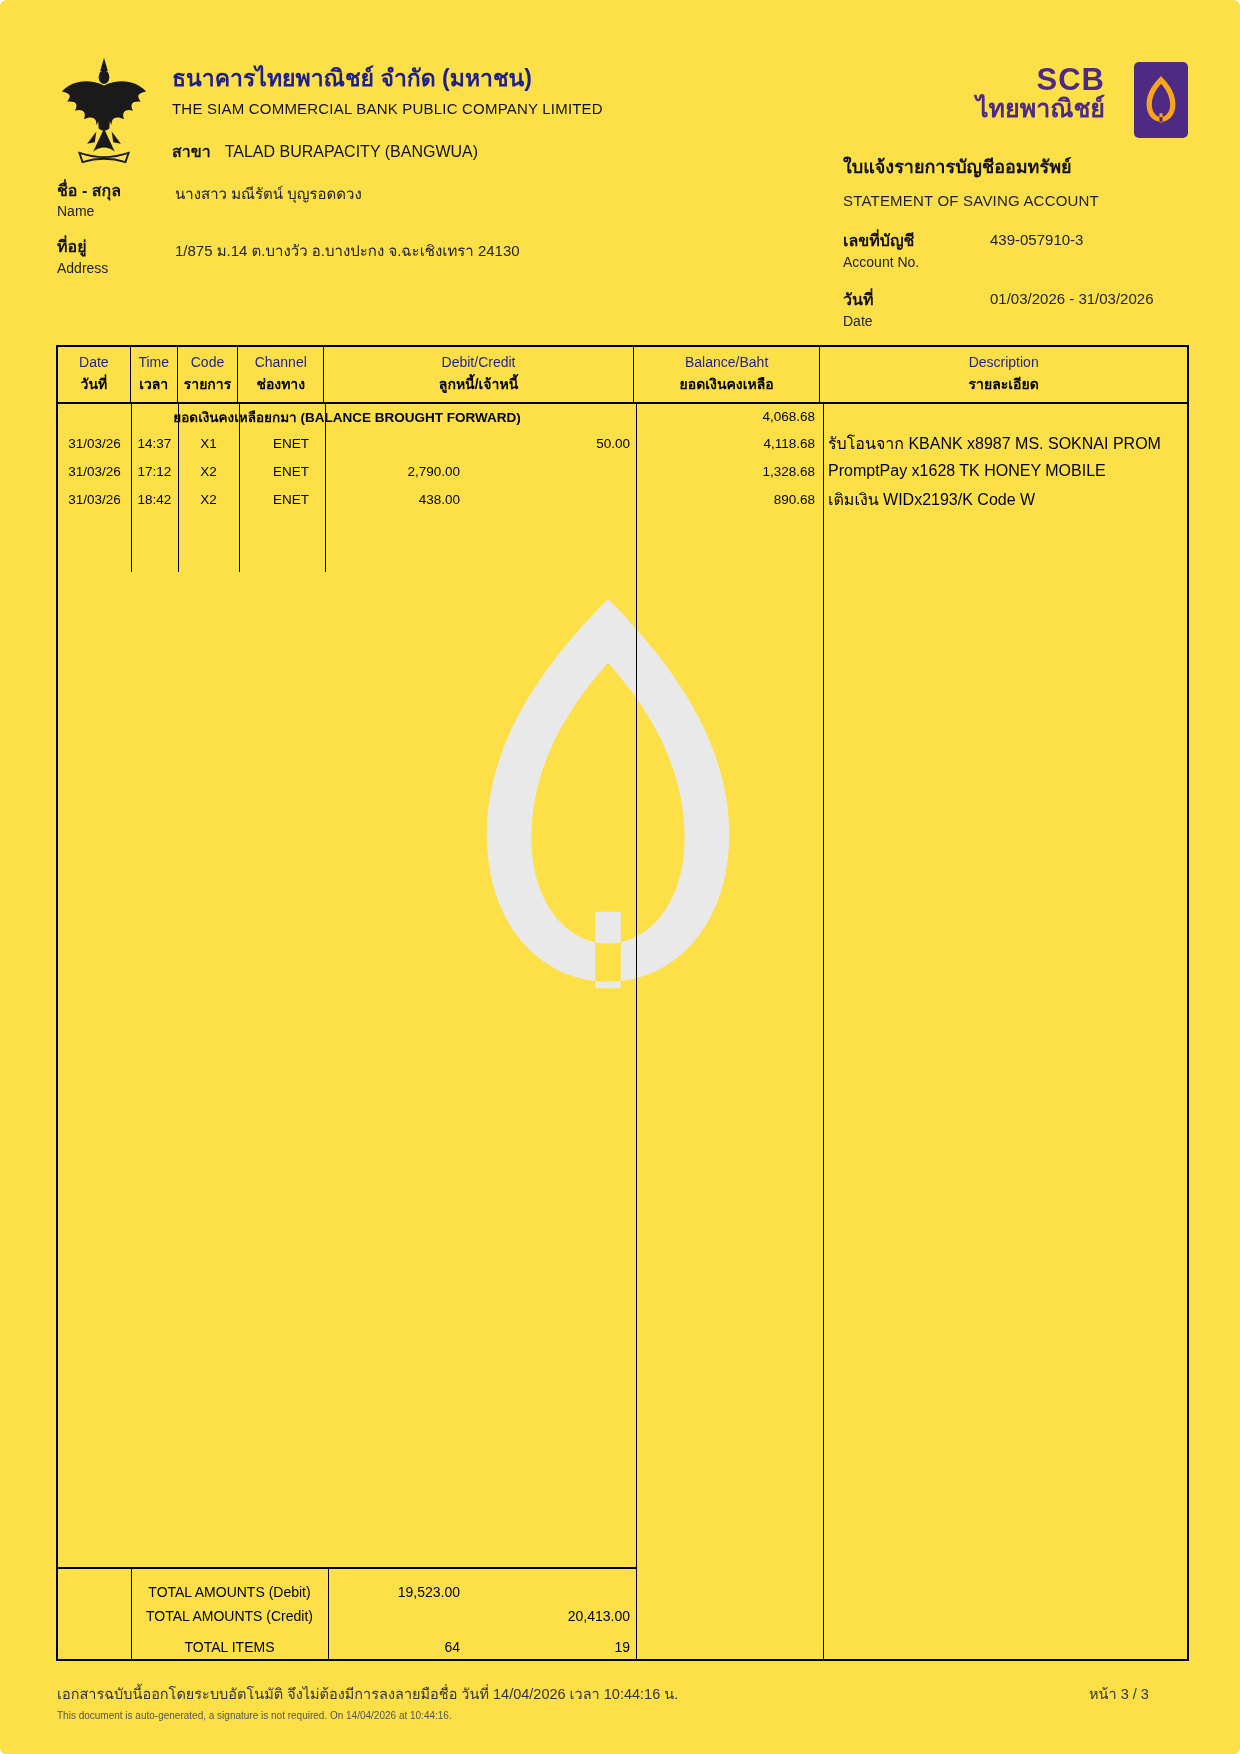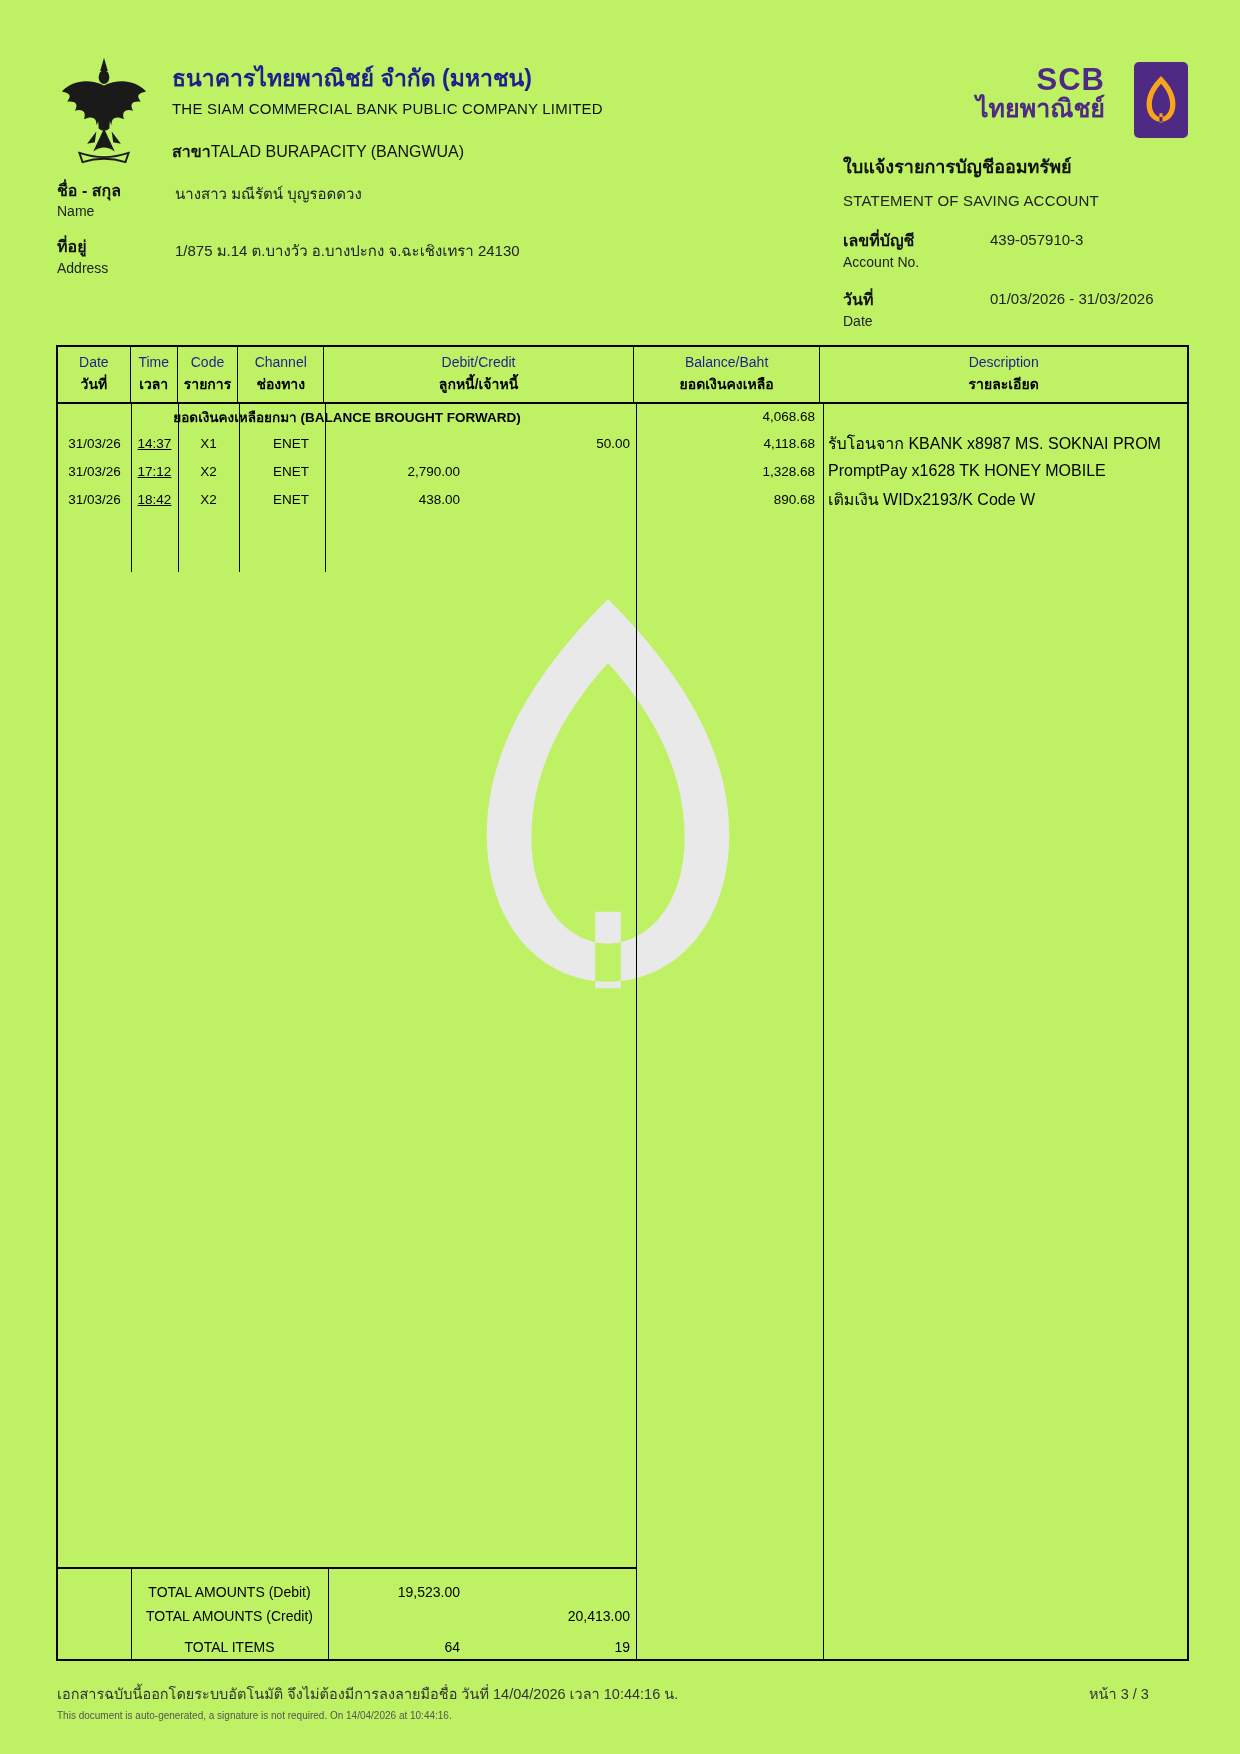--- a/index.html
+++ b/index.html
@@ -1,25 +1,25 @@
 <!DOCTYPE html>
 <html style="--navy: #1f1f8c; --purple: #4f2a84; --gold: #f9a51a; --watermark: #e9e9e9;"><head>
 <meta charset="utf-8">
 <style>
   html,body{margin:0;padding:0;background:#fff;}
   .page{
-    position:relative;width:1240px;height:1754px;background:#bef264;overflow:hidden;
-    font-family:"Liberation Sans",sans-serif;color:#000;
+    position:relative;width:1240px;height:1754px;background:#fde047;overflow:hidden;
+    font-family:"Liberation Sans",sans-serif;color:#000;border-radius:6px;
   }
   .abs{position:absolute;}
   
   .bank-th{font-size:23px;font-weight:bold;color:var(--navy,#1f1f8c);}
   .bank-en{font-size:15px;color:#111;letter-spacing:.2px;}
   .branch{font-size:16px;color:#111;}
-  .branch b{}
+  .branch b{margin-right:14px;}
   .lblTH{font-size:16px;font-weight:bold;color:#111;}
   .lblEN{font-size:14px;color:#222;}
   .val{font-size:15px;color:#222;}
   
   .scb-text{color:var(--purple,#4f2a84);text-align:right;line-height:1.02;}
   .scb-text .l1{font-size:31px;font-weight:bold;letter-spacing:1px;}
   .scb-text .l2{font-size:25px;font-weight:bold;}
   .scb-square{width:54px;height:76px;border-radius:5px;background:var(--purple,#4f2a84);
     display:flex;align-items:center;justify-content:center;}
   .pith-gold{color:var(--gold,#f9a51a);width:38px;height:54px;}
@@ -33,21 +33,21 @@
   .th:last-child{border-right:none;}
   .th .en{color:var(--navy,#1f1f8c);font-size:14px;}
   .th .th2{color:#000;font-size:14px;font-weight:bold;}
   .tbody{position:absolute;left:0;top:57px;width:100%;height:1163px;}
   .vl{position:absolute;width:1px;background:#000;top:0;}
   .row{position:absolute;left:0;width:100%;height:28px;font-size:13.5px;}
   .cell{position:absolute;top:0;height:100%;display:flex;align-items:center;box-sizing:border-box;}
   .cen{justify-content:center;}
   .rgt{justify-content:flex-end;}
   .c-date{left:0;width:73px;}
-  .c-time{left:73px;width:47px;text-decoration:underline;}
+  .c-time{left:73px;width:47px;}
   .c-code{left:120px;width:61px;}
   .c-chan{left:181px;width:86px;padding-left:18px;}
   .c-deb{left:267px;width:145px;padding-right:10px;}
   .c-cre{left:422px;width:156px;padding-right:6px;}
   .c-bal{left:578px;width:187px;padding-right:8px;}
   .c-desc{left:766px;width:364px;padding-left:4px;font-size:16px;}
   .bf-label{left:0;width:578px;font-weight:bold;font-size:13.5px;}
   
   .wm{position:absolute;left:332px;top:195px;width:436px;height:402px;color:var(--watermark,#e9e9e9);z-index:0;}
   .zup{z-index:2;}

